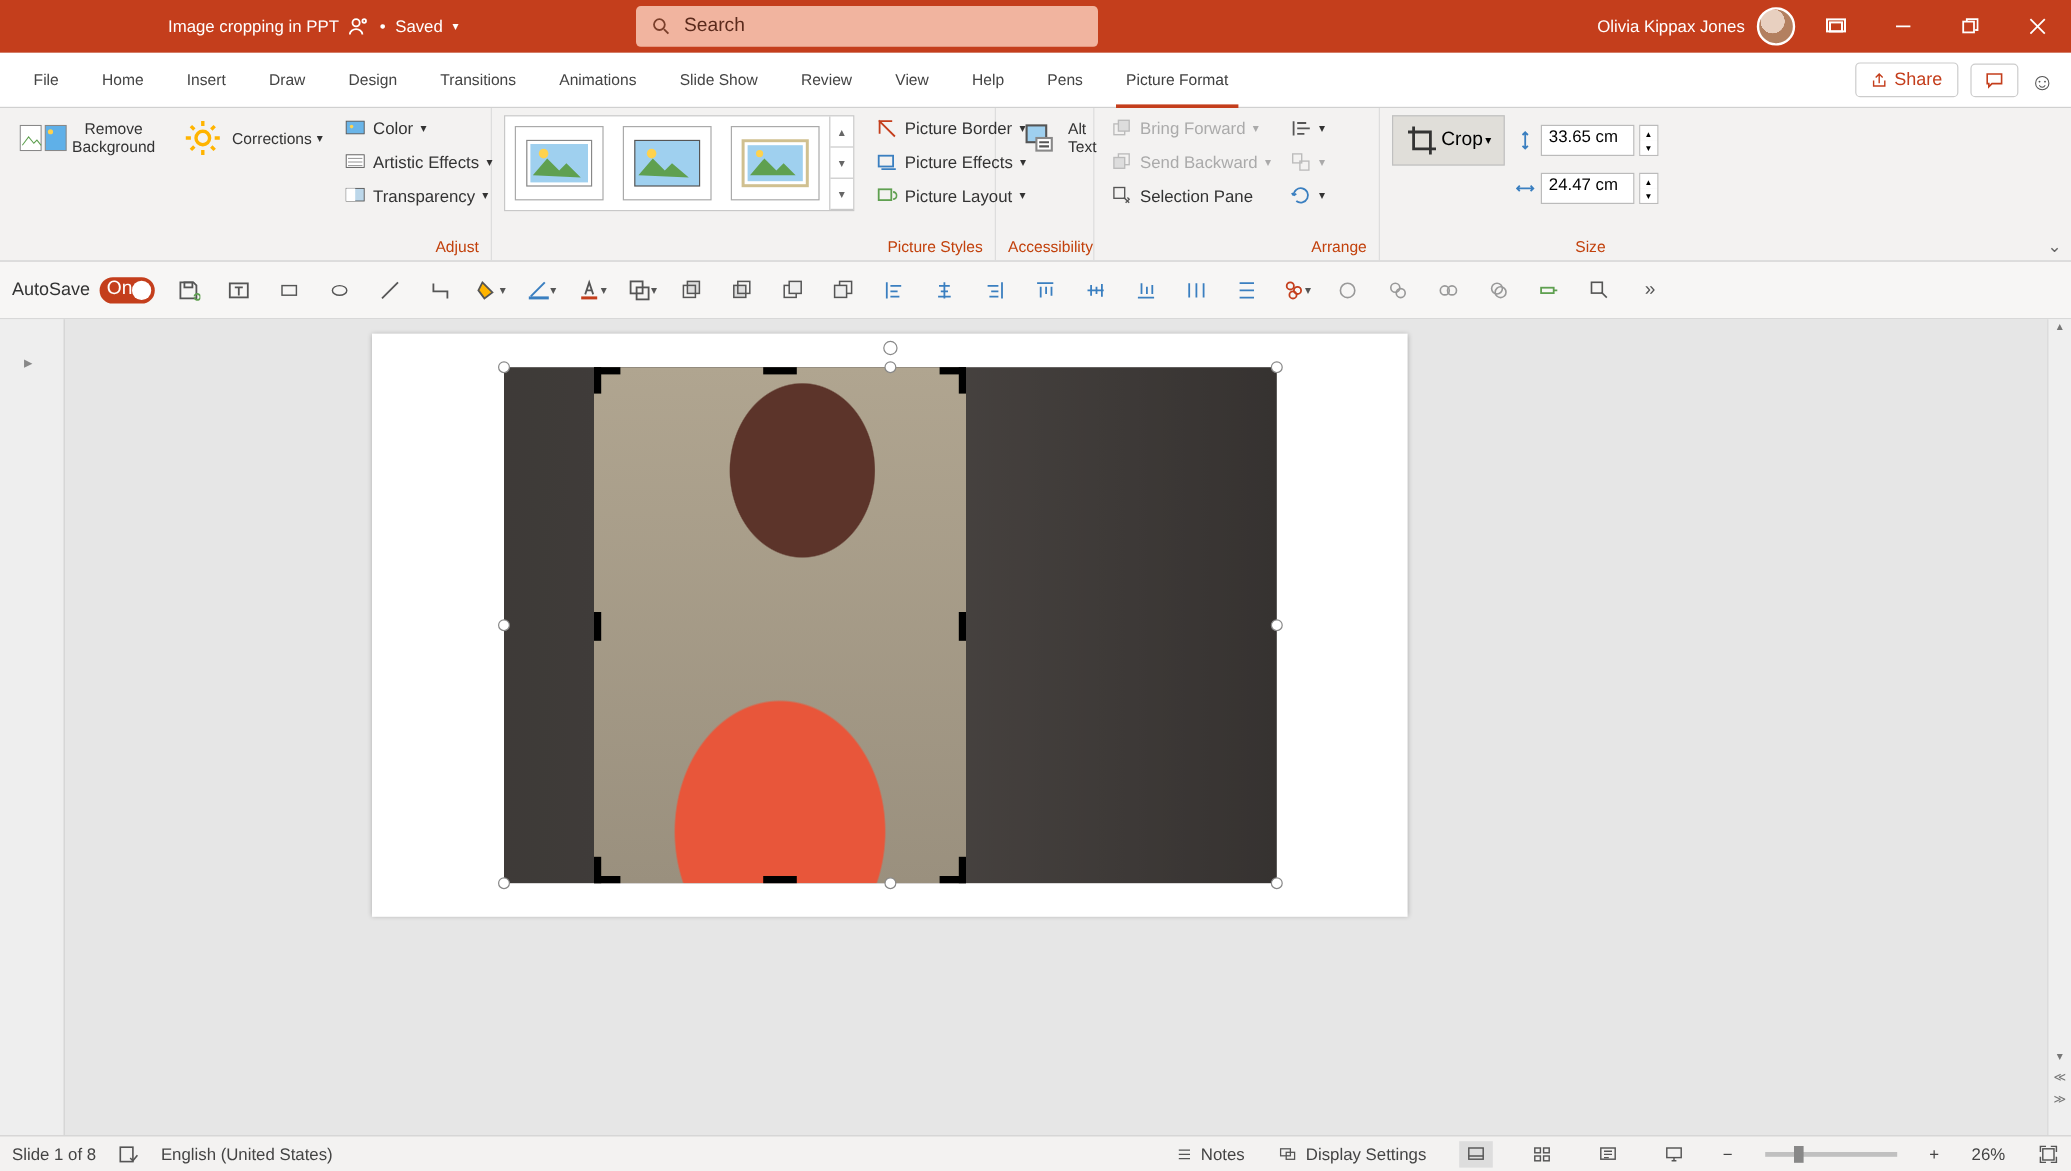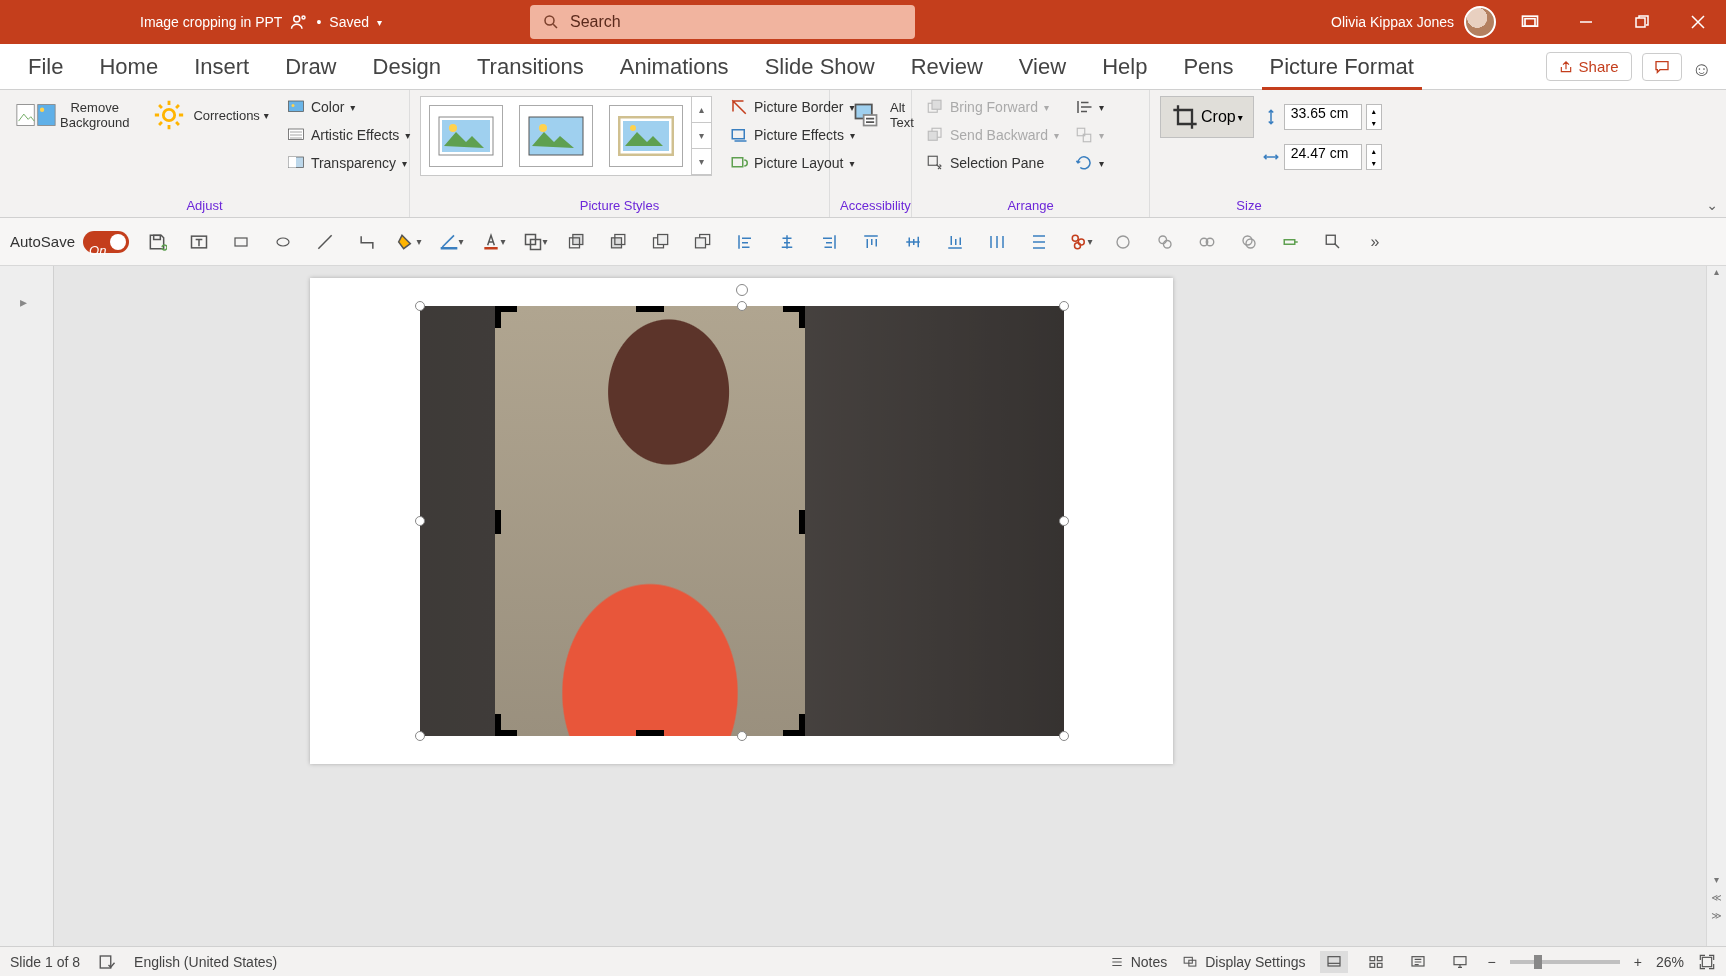--- a/index.html
+++ b/index.html
@@ -11,32 +11,32 @@
 .titlebar .search { position: absolute; left: 530px; top: 5px; width: 385px; height: 34px; background: #f1b49f; border-radius: 4px; display: flex; align-items: center; padding: 0 12px; gap: 10px; color: #5a2a1c; font-size: 16px; }
 .titlebar .user { position: absolute; right: 230px; display: flex; align-items: center; gap: 10px; }
 .titlebar .avatar { width: 32px; height: 32px; border-radius: 50%; background: radial-gradient(circle at 40% 35%, #e8d0c0 0 40%, #b38060 41% 100%); border: 2px solid #fff; }
 .titlebar .win-controls { position: absolute; right: 0; display: flex; }
 .titlebar .win-btn { width: 56px; height: 44px; display: flex; align-items: center; justify-content: center; }
 .titlebar .win-btn svg { stroke: #fff; }
 .chev { font-size: 10px; }
 
 
 .tabs { height: 46px; background: #fff; display: flex; align-items: center; padding: 0 10px; gap: 0; border-bottom: 1px solid #d0d0d0; position: relative; }
-.tab { padding: 0 18px; height: 46px; display: flex; align-items: center; font-size: 22px; color: #444; cursor: pointer; }
+.tab { padding: 0 18px; height: 46px; display: flex; align-items: center; font-size: 13px; color: #444; cursor: pointer; }
 .tab.active { color: #404040; position: relative; }
 .tab.active::after { content: ""; position: absolute; bottom: 0; left: 10px; right: 10px; height: 3px; background: #c43e1c; }
 .tabs .right { position: absolute; right: 14px; display: flex; gap: 10px; align-items: flex-end; }
 .share-btn { border: 1px solid #ccc; border-radius: 4px; padding: 5px 12px; font-size: 15px; color: #c43e1c; display: flex; align-items: center; gap: 6px; }
 .comment-btn { border: 1px solid #ccc; border-radius: 4px; padding: 5px 10px; color: #c43e1c; }
 .smiley { font-size: 20px; color: #555; }
 
 
 .ribbon { height: 128px; background: #f3f2f1; border-bottom: 1px solid #d0d0d0; display: flex; position: relative; }
 .group { border-right: 1px solid #ddd; padding: 6px 10px 2px; display: flex; flex-direction: column; justify-content: space-between; }
-.group-label { text-align: center; font-size: 13px; color: #6d28d9; padding: 2px 0; position: relative; }
+.group-label { text-align: right; font-size: 13px; color: #c2410c; padding: 2px 0; position: relative; }
 .grp-body { display: flex; align-items: flex-start; gap: 8px; flex: 1; }
 .big-btn { display: flex; flex-direction: row; align-items: center; gap: 4px; padding: 4px 6px; font-size: 13px; color: #333; }
 .big-btn .icon-box { width: 40px; height: 30px; display: flex; align-items: center; justify-content: center; }
 .col { display: flex; flex-direction: column; gap: 6px; }
 .row-btn { display: flex; align-items: center; gap: 6px; font-size: 14px; color: #333; padding: 2px 4px; white-space: nowrap; }
 .row-btn.disabled { color: #aaa; }
 .icon-sm { width: 18px; height: 18px; display: inline-flex; align-items: center; justify-content: center; }
 .gallery { display: flex; border: 1px solid #c8c8c8; background: #fff; }
 .gallery-item { width: 74px; height: 62px; margin: 8px; border: 1px solid #aaa; display: flex; align-items: center; justify-content: center; background: #fff; }
 .gallery-scroll { width: 20px; display: flex; flex-direction: column; border-left: 1px solid #c8c8c8; }
@@ -46,21 +46,21 @@
 .size-input { width: 78px; height: 26px; border: 1px solid #bbb; background: #fff; font-size: 14px; padding: 0 6px; }
 .spinner { display: flex; flex-direction: column; border: 1px solid #bbb; }
 .spinner div { width: 14px; height: 12px; font-size: 8px; display: flex; align-items: center; justify-content: center; background: #fff; }
 .collapse-ribbon { position: absolute; right: 8px; bottom: 4px; font-size: 14px; color: #666; }
 
 
 .qat { height: 48px; background: #f7f6f5; border-bottom: 1px solid #d8d8d8; display: flex; align-items: center; padding: 0 10px; gap: 14px; }
 .autosave { display: flex; align-items: center; gap: 8px; font-size: 15px; color: #333; }
 .toggle { width: 46px; height: 22px; border-radius: 11px; background: #c43e1c; position: relative; }
 .toggle::after { content: ""; position: absolute; right: 3px; top: 3px; width: 16px; height: 16px; background: #fff; border-radius: 50%; }
-.toggle-label { position: absolute; left: 6px; top: 12px; color: #fff; font-size: 13px; font-style: italic; }
+.toggle-label { position: absolute; left: 6px; top: 1px; color: #fff; font-size: 16px; }
 .qat-icon { width: 28px; height: 28px; display: flex; align-items: center; justify-content: center; color: #555; }
 
 
 .workspace { position: absolute; top: 266px; bottom: 30px; left: 0; right: 0; background: #e6e6e6; }
 .thumb-strip { position: absolute; left: 0; top: 0; bottom: 0; width: 54px; background: #eee; border-right: 1px solid #d0d0d0; }
 .thumb-expand { position: absolute; top: 28px; left: 20px; color: #888; font-size: 14px; }
 .vscroll { position: absolute; right: 0; top: 0; bottom: 0; width: 20px; background: #efefef; border-left: 1px solid #d8d8d8; }
 .vscroll .arrow { height: 18px; font-size: 10px; color: #777; text-align: center; }
 .vscroll .nav-arrows { position: absolute; bottom: 18px; right: 0; left: 0; }
 .slide-canvas { position: absolute; left: 310px; top: 12px; width: 863px; height: 486px; background: #fff; box-shadow: 0 0 4px rgba(0,0,0,.25); }
@@ -72,21 +72,21 @@
   radial-gradient(ellipse 50px 60px at 56% 24%, #e8c8b4 0 60%, transparent 61%),
   radial-gradient(ellipse 145px 180px at 50% 90%, #e8563a 0 60%, transparent 61%),
   linear-gradient(180deg, #b0a590 0%, #9a907e 100%);
 }
 .sel-handle { position: absolute; width: 10px; height: 10px; background: #fff; border: 1px solid #888; border-radius: 50%; }
 .crop-handle { position: absolute; background: #000; }
 .rot-handle { position: absolute; width: 12px; height: 12px; background: #fff; border: 1px solid #888; border-radius: 50%; }
 
 
 .statusbar { position: absolute; bottom: 0; left: 0; right: 0; height: 30px; background: #f3f2f1; border-top: 1px solid #d0d0d0; display: flex; align-items: center; font-size: 14px; color: #444; padding: 0 10px; gap: 18px; }
-.statusbar .right { margin-left: auto; display: flex; align-items: center; gap: 14px; }
+.statusbar .right { margin-left: auto; display: flex; align-items: center; gap: 27px; }
 .view-btn { width: 28px; height: 22px; display: flex; align-items: center; justify-content: center; }
 .view-btn.active { background: #ddd; }
 .zoom-slider { width: 110px; height: 4px; background: #c0c0c0; position: relative; }
 .zoom-thumb { position: absolute; left: 24px; top: -5px; width: 8px; height: 14px; background: #888; }
 
 .ico-pic { width: 46px; height: 26px; }
 svg { display: block; }
 </style>
 </head>
 <body>

